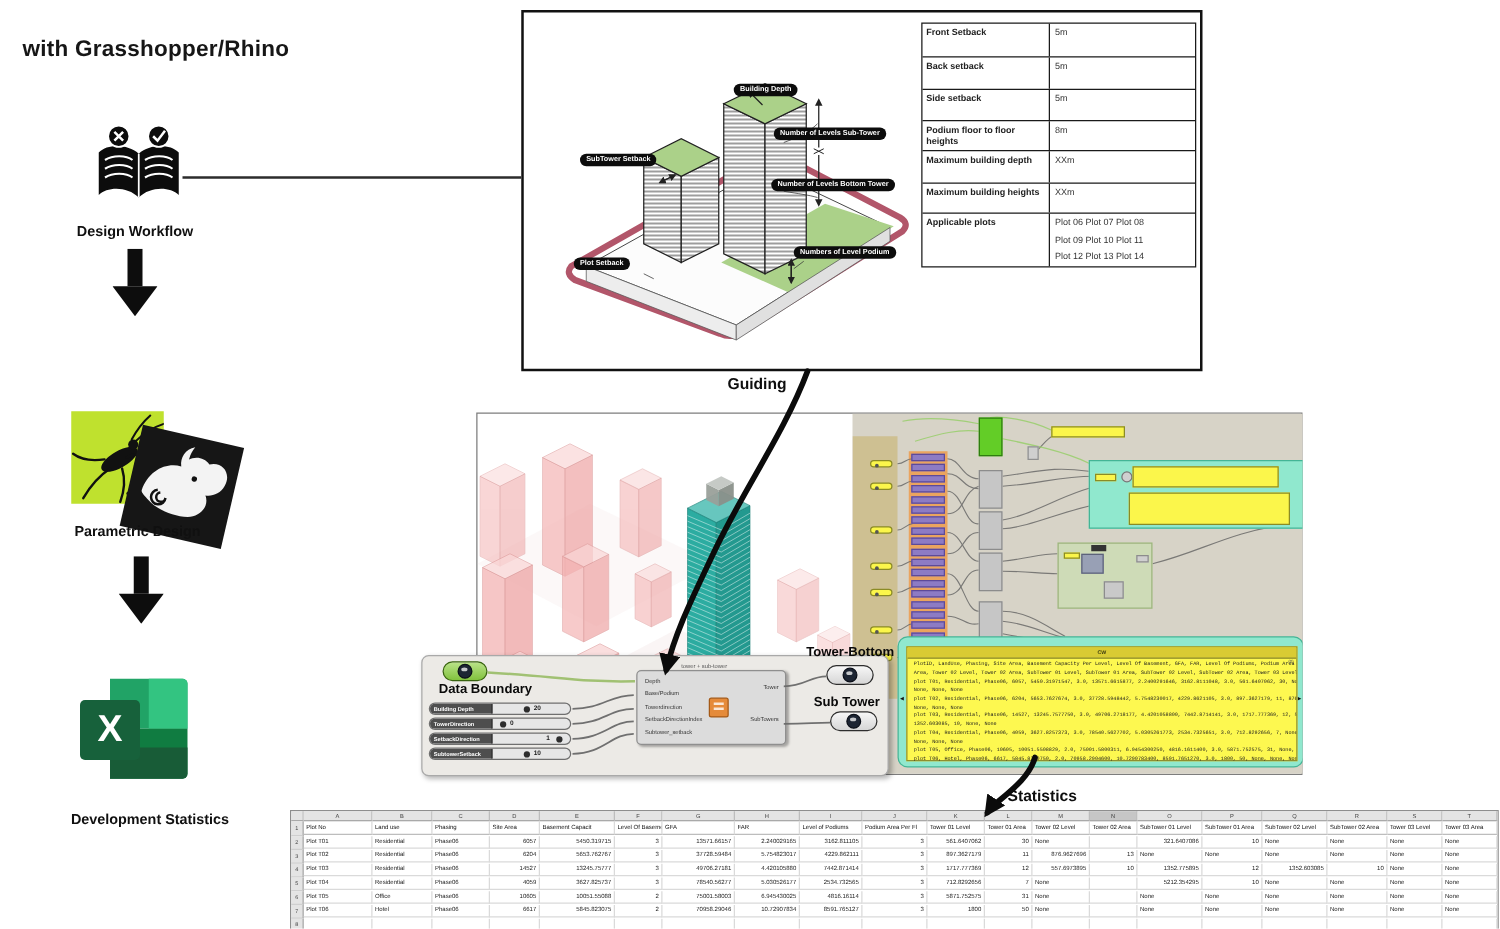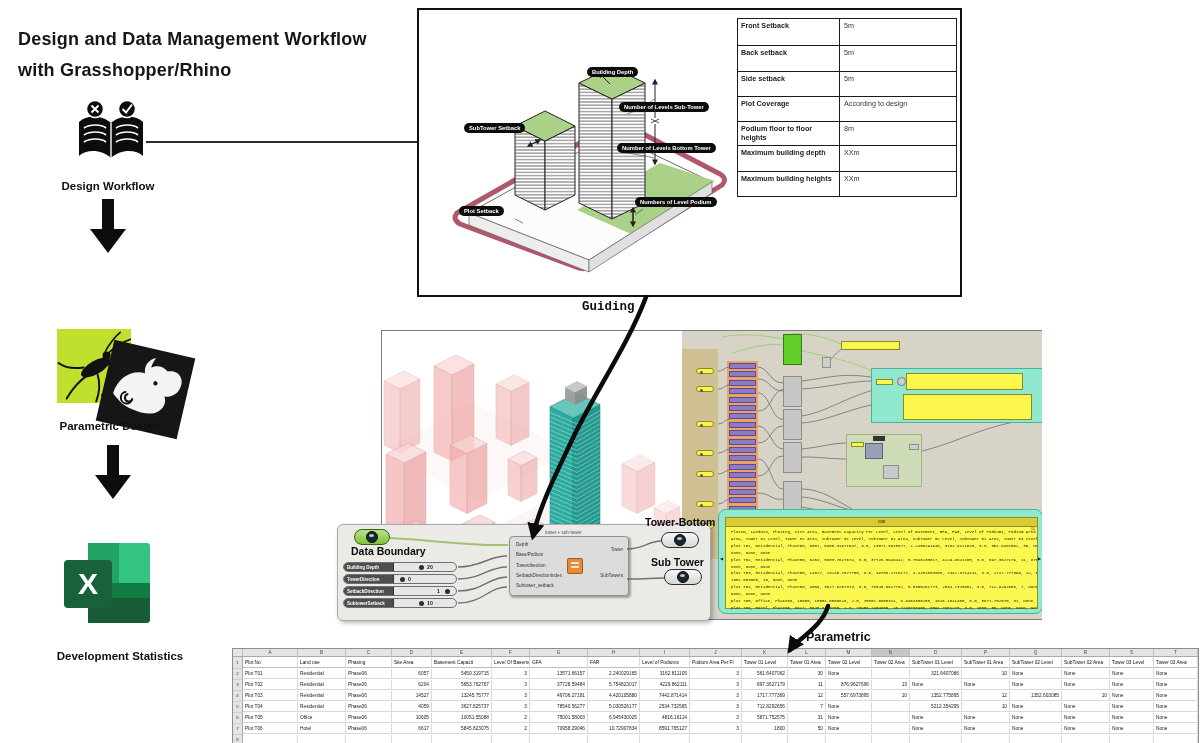--- a/index.html
+++ b/index.html
@@ -63,21 +63,20 @@
   .num{text-align:right;}
   svg{display:block;}
   .overlay{left:0;top:0;width:1200px;height:743px;pointer-events:none;z-index:70;}
 </style>
 </head>
 <body>
 
 <div class="stage">
 
   <div class="abs page-title">
-    <div>Design and Data Management Workflow</div>
     <div>with Grasshopper/Rhino</div>
   </div>
 
   <svg class="abs" style="left:76px;top:100px;" width="70" height="68" viewBox="0 0 70 68">
     <path d="M3,22 C10,15 26,15 35,23 C44,15 60,15 67,22 L67,56 C60,49 44,49 35,58 C26,49 10,49 3,56 Z" fill="#0c0c0c"></path>
     <path d="M8,28 C14,24 25,24 30,28 M8,35 C14,31 25,31 30,35 M8,42 C14,38 25,38 30,42" stroke="#fff" stroke-width="1.7" fill="none"></path>
     <path d="M40,28 C46,24 57,24 62,28 M40,35 C46,31 57,31 62,35 M40,42 C46,38 57,38 62,42" stroke="#fff" stroke-width="1.7" fill="none"></path>
     <path d="M35,23 L35,58" stroke="#fff" stroke-width="1.4"></path>
     <circle cx="19" cy="9" r="8.5" fill="#0c0c0c" stroke="#fff" stroke-width="1.4"></circle>
     <path d="M15.5,5.5 L22.5,12.5 M22.5,5.5 L15.5,12.5" stroke="#fff" stroke-width="2"></path>
@@ -183,41 +182,45 @@
           <div class="gdvalue">5m</div>
         </div>
         <div class="gdrow" style="height: 26px;">
           <div class="gdlabel">Back setback</div>
           <div class="gdvalue">5m</div>
         </div>
         <div class="gdrow" style="height: 25px;">
           <div class="gdlabel">Side setback</div>
           <div class="gdvalue">5m</div>
         </div>
-        <div class="gdrow" style="height: 25px;">
-          <div class="gdlabel">Plot Coverage</div>
-          <div class="gdvalue">According to design</div>
-        </div>
         <div class="gdrow" style="height: 24px;">
           <div class="gdlabel">Podium floor to floor heights</div>
           <div class="gdvalue">8m</div>
         </div>
         <div class="gdrow" style="height: 26px;">
           <div class="gdlabel">Maximum building depth</div>
           <div class="gdvalue">XXm</div>
         </div>
         <div class="gdrow" style="height: 24px;">
           <div class="gdlabel">Maximum building heights</div>
           <div class="gdvalue">XXm</div>
         </div>
+        <div class="gdrow" style="height: 42px;">
+          <div class="gdlabel">Applicable plots</div>
+          <div class="gdvalue">
+            <div class="vline">Plot 06 Plot 07 Plot 08</div>
+            <div class="vline">Plot 09 Plot 10 Plot 11</div>
+            <div class="vline">Plot 12 Plot 13 Plot 14</div>
+          </div>
+        </div>
       </div>
   </div>
 
-  <div class="abs flow-label" style="left:582px;top:300px;font-family:Liberation Mono, monospace;">Guiding</div>
-  <div class="abs flow-label" style="left:806px;top:630px;">Parametric</div>
+  <div class="abs flow-label" style="left:582px;top:300px;">Guiding</div>
+  <div class="abs flow-label" style="left:806px;top:630px;">Statistics</div>
 
   <div class="abs canvas-box">
     <svg class="abs" style="left:0;top:0;" width="300" height="288" viewBox="0 0 300 288" id="city-svg">
         <polygon points="40,235 160,172 275,228 150,290" fill="#f6eeee" opacity="0.6"></polygon>
         <polygon points="0,120 90,72 190,120 95,170" fill="#f9f2f2" opacity="0.5"></polygon>
         <polygon points="2,50 18,58 18,122 2,114" fill="#f4b4b4" opacity="0.55" stroke="#d79090" stroke-width="0.5"></polygon>
         <polygon points="18,58 38,48 38,112 18,122" fill="#eea4a4" opacity="0.55" stroke="#d79090" stroke-width="0.5"></polygon>
         <polygon points="22,40 38,48 18,58 2,50" fill="#fad7d7" opacity="0.55" stroke="#d79090" stroke-width="0.5"></polygon>
         <polygon points="52,35 70,44 70,130 52,121" fill="#f4b4b4" opacity="0.7" stroke="#d79090" stroke-width="0.5"></polygon>
         <polygon points="70,44 92,33 92,119 70,130" fill="#eea4a4" opacity="0.7" stroke="#d79090" stroke-width="0.5"></polygon>

